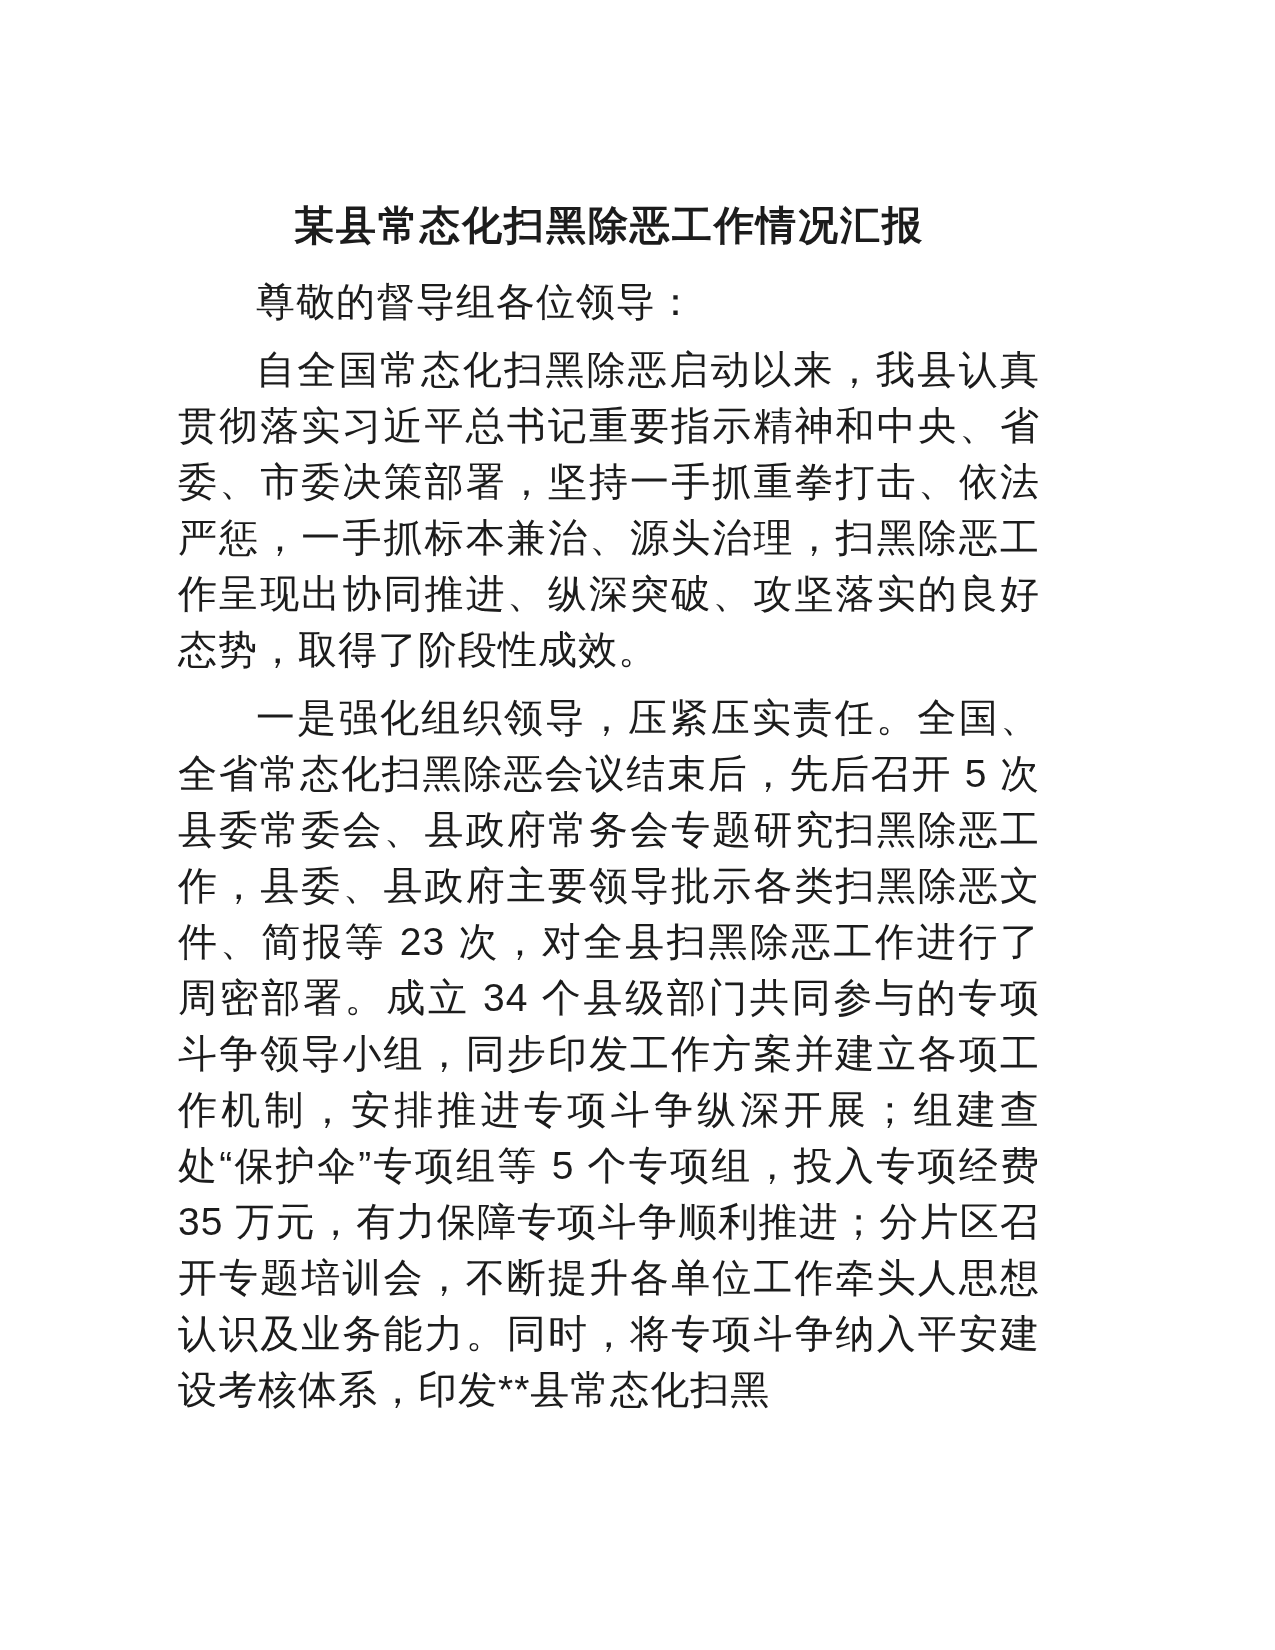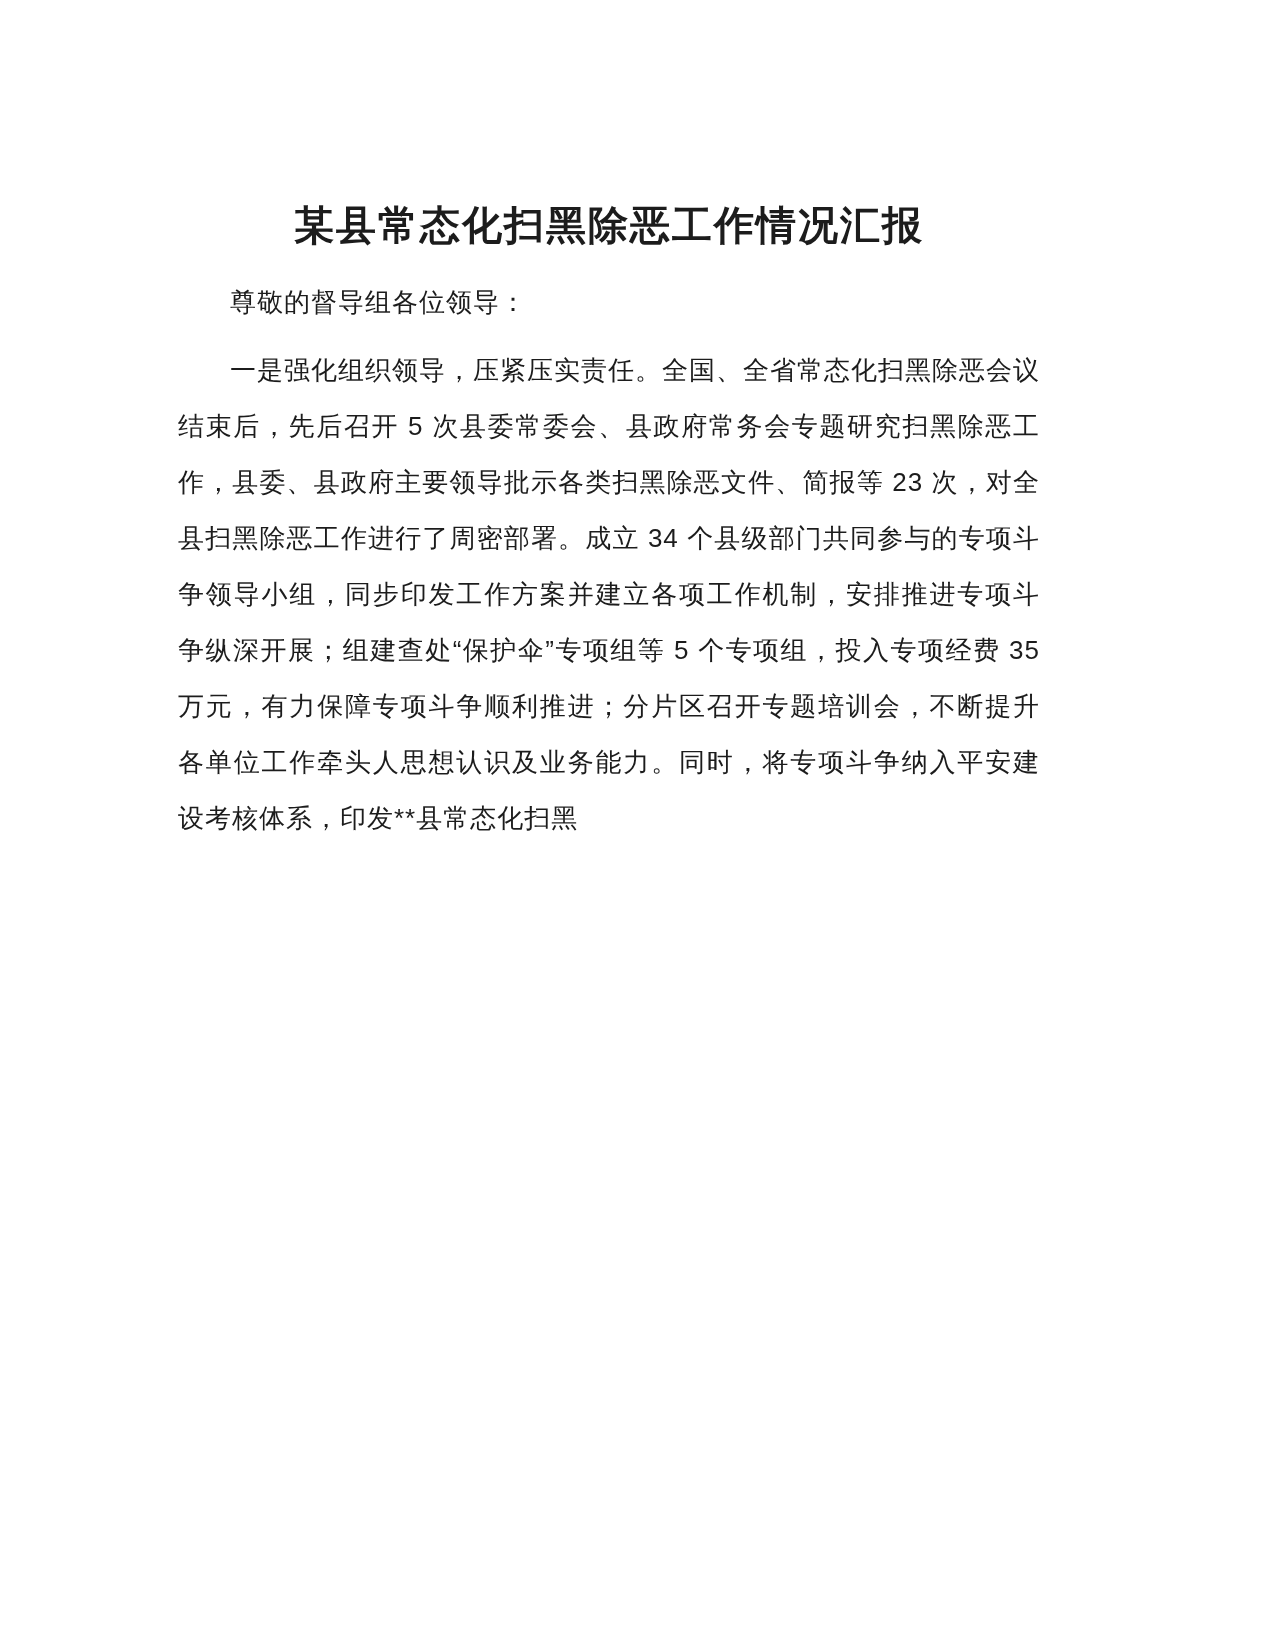--- a/index.html
+++ b/index.html
@@ -24,21 +24,21 @@
   }
   .doc-title {
     font-size: 40px;
     font-weight: 700;
     text-align: center;
     line-height: 1.35;
     margin: 0 0 22px 0;
     letter-spacing: 2px;
   }
   p.body-par {
-    font-size: 26px;
+    font-size: 39px;
     font-weight: 500;
     line-height: 56px;
     margin: 0 0 12px 0;
     text-indent: 2em;
     text-align: justify;
     letter-spacing: 1px;
     word-break: break-all;
   }
   p.section-heading {
     font-size: 30px;
@@ -54,17 +54,18 @@
 
 <div class="page">
   <div class="content">
 
     <h1 class="doc-title">某县常态化扫黑除恶工作情况汇报</h1>
 
     <p class="body-par">尊敬的督导组各位领导：</p>
 
 
 
+    <p class="body-par">自全国常态化扫黑除恶启动以来，我县认真贯彻落实习近平总书记重要指示精神和中央、省委、市委决策部署，坚持一手抓重拳打击、依法严惩，一手抓标本兼治、源头治理，扫黑除恶工作呈现出协同推进、纵深突破、攻坚落实的良好态势，取得了阶段性成效。</p>
 
     <p class="body-par">一是强化组织领导，压紧压实责任。全国、全省常态化扫黑除恶会议结束后，先后召开 5 次县委常委会、县政府常务会专题研究扫黑除恶工作，县委、县政府主要领导批示各类扫黑除恶文件、简报等 23 次，对全县扫黑除恶工作进行了周密部署。成立 34 个县级部门共同参与的专项斗争领导小组，同步印发工作方案并建立各项工作机制，安排推进专项斗争纵深开展；组建查处“保护伞”专项组等 5 个专项组，投入专项经费 35 万元，有力保障专项斗争顺利推进；分片区召开专题培训会，不断提升各单位工作牵头人思想认识及业务能力。同时，将专项斗争纳入平安建设考核体系，印发**县常态化扫黑</p>
 
   </div>
 </div>
 
 </body></html>

